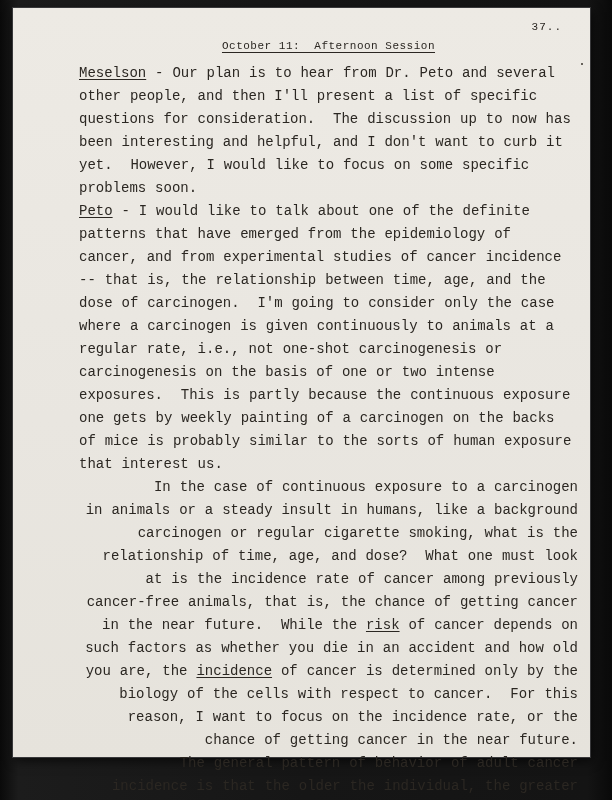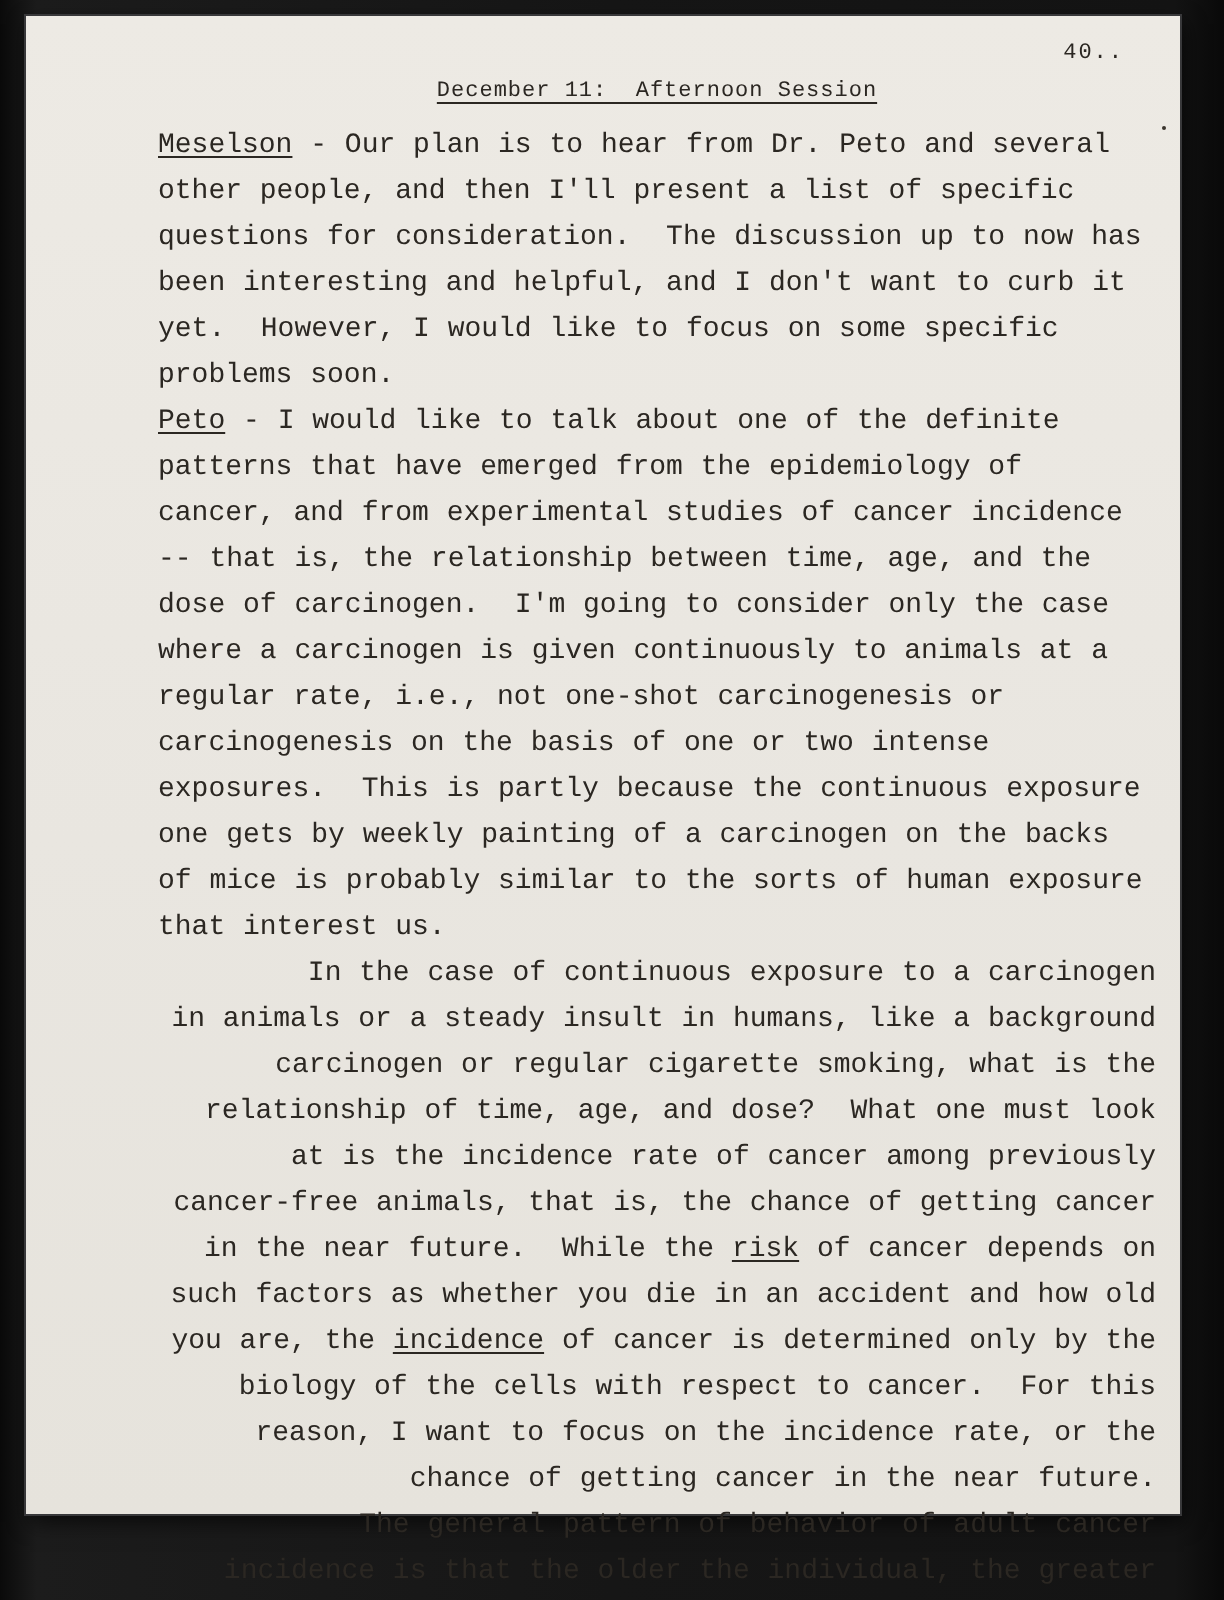--- a/index.html
+++ b/index.html
@@ -73,18 +73,18 @@
     height: 2px;
     border-radius: 50%;
     background: #3a352e;
   }
 </style>
 </head>
 <body>
 
 <div class="backdrop">
   <div class="page">
-    <div class="page-number">40..</div>
-    <h1 class="doc-header">December 11:  Afternoon Session</h1>
+    <div class="page-number">37..</div>
+    <h1 class="doc-header">October 11:  Afternoon Session</h1>
     <div class="content" id="paragraphs"><p class="para"><span class="u">Meselson</span><span> - Our plan is to hear from Dr. Peto and several other people, and then I'll present a list of specific questions for consideration.  The discussion up to now has been interesting and helpful, and I don't want to curb it yet.  However, I would like to focus on some specific problems soon.</span></p><p class="para"><span class="u">Peto</span><span> - I would like to talk about one of the definite patterns that have emerged from the epidemiology of cancer, and from experimental studies of cancer incidence -- that is, the relationship between time, age, and the dose of carcinogen.  I'm going to consider only the case where a carcinogen is given continuously to animals at a regular rate, i.e., not one-shot carcinogenesis or carcinogenesis on the basis of one or two intense exposures.  This is partly because the continuous exposure one gets by weekly painting of a carcinogen on the backs of mice is probably similar to the sorts of human exposure that interest us.</span></p><p class="para indent"><span>In the case of continuous exposure to a carcinogen in animals or a steady insult in humans, like a background carcinogen or regular cigarette smoking, what is the relationship of time, age, and dose?  What one must look at is the incidence rate of cancer among previously cancer-free animals, that is, the chance of getting cancer in the near future.  While the </span><span class="u">risk</span><span> of cancer depends on such factors as whether you die in an accident and how old you are, the </span><span class="u">incidence</span><span> of cancer is determined only by the biology of the cells with respect to cancer.  For this reason, I want to focus on the incidence rate, or the chance of getting cancer in the near future.</span></p><p class="para indent"><span>The general pattern of behavior of adult cancer incidence is that the older the individual, the greater his risk of getting cancer in the near future.  For instance, in Britain, a 75-year-old person has about 50 times as much risk of getting cancer in the next year as a 25-year-old person does.  There are exceptions to this increase in cancer incidence throughout adult life, but it seems reasonable to hope that if we can understand the general pattern, which I think has a simple explanation, then the exceptions, and perhaps even the childhood cancers, may also be understood.</span></p><p class="para indent"><span>Typically, cancer incidence rates rise at something like the fourth or fifth or</span></p></div>
     <span class="speck"></span>
   </div>
 </div>
 
 </body></html>

